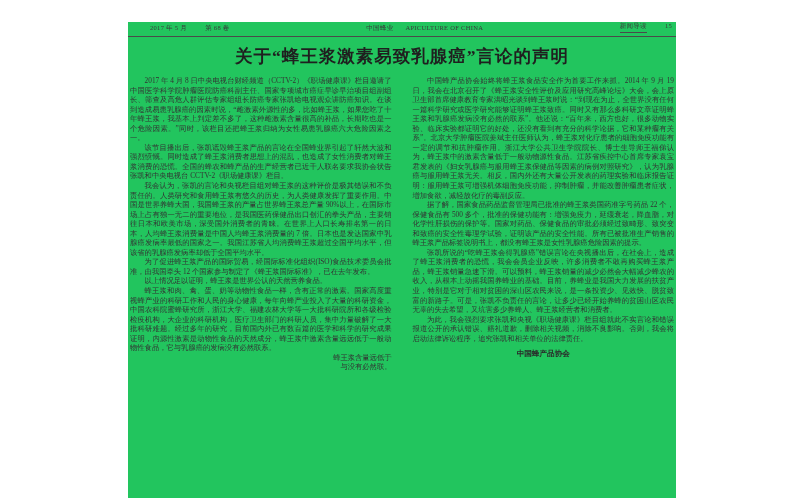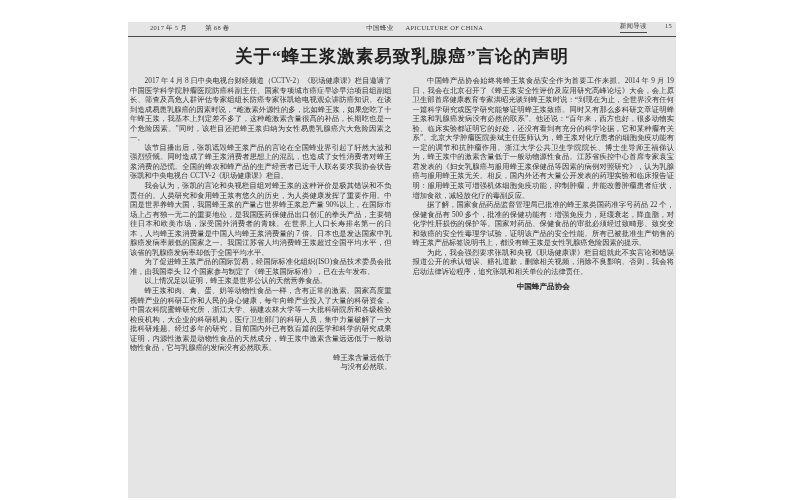--- a/index.html
+++ b/index.html
@@ -7,21 +7,21 @@
     width: 800px; height: 500px;
     background: #ffffff;
     font-family: "Liberation Serif", "DejaVu Serif", serif;
     color: #2e2e2e;
     overflow: hidden;
   }
   .page {
     position: absolute;
     left: 128px; top: 22px;
     width: 548px; height: 476px;
-    background: #e5e5e5;
+    background: #22c55e;
   }
   
   .header {
     display: flex;
     align-items: flex-end;
     justify-content: space-between;
     font-size: 6.5px;
     letter-spacing: 0.3px;
     color: #3a3a3a;
     padding: 0 4px 3px 22px;
@@ -104,20 +104,21 @@
       <p>为了促进蜂王浆产品的国际贸易，经国际标准化组织(ISO)食品技术委员会批准，由我国牵头 12 个国家参与制定了《蜂王浆国际标准》，已在去年发布。</p>
       <p>以上情况足以证明，蜂王浆是世界公认的天然营养食品。</p>
       <p>蜂王浆和肉、禽、蛋、奶等动物性食品一样，含有正常的激素。国家高度重视蜂产业的科研工作和人民的身心健康，每年向蜂产业投入了大量的科研资金，中国农科院蜜蜂研究所，浙江大学、福建农林大学等一大批科研院所和各级检验检疫机构，大企业的科研机构，医疗卫生部门的科研人员，集中力量破解了一大批科研难题。经过多年的研究，目前国内外已有数百篇的医学和科学的研究成果证明，内源性激素是动物性食品的天然成分，蜂王浆中激素含量远远低于一般动物性食品，它与乳腺癌的发病没有必然联系。</p>
       <p class="center-line">蜂王浆含量远低于</p>
       <p class="center-line">与没有必然联。</p>
     </div>
 
     <div class="col">
       <p>中国蜂产品协会始终将蜂王浆食品安全作为首要工作来抓。2014 年 9 月 19 日，我会在北京召开了《蜂王浆安全性评价及应用研究高峰论坛》大会，会上原卫生部首席健康教育专家洪昭光谈到蜂王浆时说：“到现在为止，全世界没有任何一篇科学研究或医学研究能够证明蜂王浆致癌。同时又有那么多科研文章证明蜂王浆和乳腺癌发病没有必然的联系”。他还说：“百年来，西方也好，很多动物实验、临床实验都证明它的好处，还没有看到有充分的科学论据，它和某种瘤有关系”。北京大学肿瘤医院姜斌主任医师认为，蜂王浆对化疗患者的细胞免疫功能有一定的调节和抗肿瘤作用。浙江大学公共卫生学院院长、博士生导师王福俤认为，蜂王浆中的激素含量低于一般动物源性食品。江苏省疾控中心首席专家袁宝君发表的《妇女乳腺癌与服用蜂王浆保健品等因素的病例对照研究》，认为乳腺癌与服用蜂王浆无关。相反，国内外还有大量公开发表的药理实验和临床报告证明：服用蜂王浆可增强机体细胞免疫功能，抑制肿瘤，并能改善肿瘤患者症状，增加食欲，减轻放化疗的毒副反应。</p>
       <p>据了解，国家食品药品监督管理局已批准的蜂王浆类国药准字号药品 22 个，保健食品有 500 多个，批准的保健功能有：增强免疫力，延缓衰老，降血脂，对化学性肝损伤的保护等。国家对药品、保健食品的审批必须经过致畸形、致突变和致癌的安全性毒理学试验，证明该产品的安全性能。所有已被批准生产销售的蜂王浆产品标签说明书上，都没有蜂王浆是女性乳腺癌危险因素的提示。</p>
+      <p>张凯所说的“吃蜂王浆会得乳腺癌”错误言论在央视播出后，在社会上，造成了蜂王浆消费者的恐慌，我会会员企业反映，许多消费者不敢再购买蜂王浆产品，蜂王浆销量急速下滑。可以预料，蜂王浆销量的减少必然会大幅减少蜂农的收入，从根本上动摇我国养蜂业的基础。目前，养蜂业是我国大力发展的扶贫产业，特别是它对于相对贫困的深山区农民来说，是一条投资少、见效快、脱贫致富的新路子。可是，张凯不负责任的言论，让多少已经开始养蜂的贫困山区农民无辜的失去希望，又坑害多少养蜂人、蜂王浆经营者和消费者。</p>
       <p>为此，我会强烈要求张凯和央视《职场健康课》栏目组就此不实言论和错误报道公开的承认错误、赔礼道歉，删除相关视频，消除不良影响。否则，我会将启动法律诉讼程序，追究张凯和相关单位的法律责任。</p>
       <div class="signature">
         <p class="sig-org">中国蜂产品协会</p>
       </div>
     </div>
 
   </div>
 </div>
 
 </body></html>

